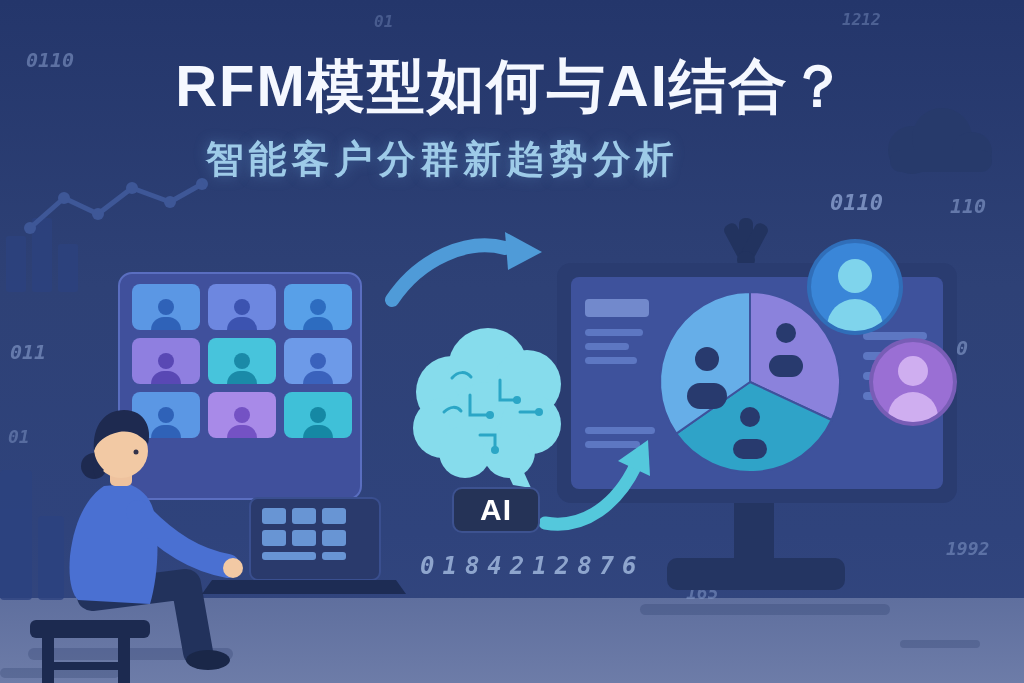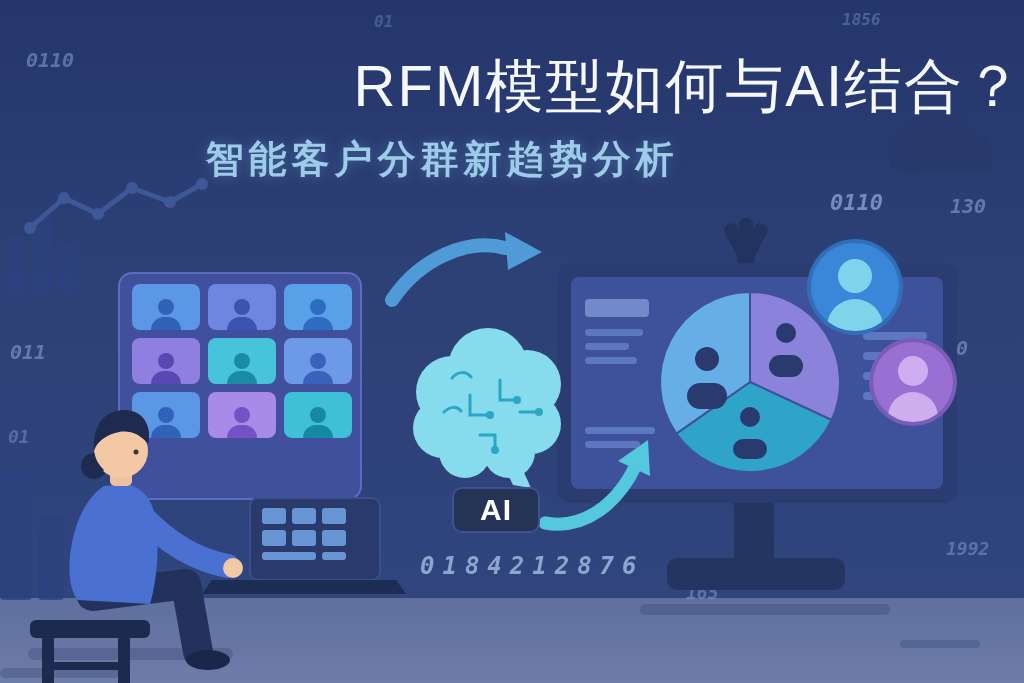--- a/index.html
+++ b/index.html
@@ -25,22 +25,22 @@
   .bd3{left:830px;top:190px;font-size:22px;opacity:.8;}
   .bd4{left:950px;top:194px;font-size:20px;opacity:.6;}
   .bd5{left:10px;top:340px;font-size:20px;opacity:.6;}
   .bd6{left:8px;top:426px;font-size:18px;opacity:.45;}
   .bd7{left:944px;top:336px;font-size:20px;opacity:.6;}
   .bd8{left:420px;top:552px;font-size:24px;opacity:.85;letter-spacing:8px;color:#9fb6dc;}
   .bd9{left:686px;top:582px;font-size:18px;opacity:.5;}
   .bd10{left:946px;top:538px;font-size:18px;opacity:.5;}
 
   
-  .title{position:absolute;left:0;top:48px;width:1024px;text-align:right;z-index:9;
-    color:#f5f8ff;font-size:58px;font-weight:400;letter-spacing:2px;}
+  .title{position:absolute;left:0;top:48px;width:1024px;text-align:center;z-index:9;
+    color:#f5f8ff;font-size:58px;font-weight:700;letter-spacing:2px;}
   .subtitle{position:absolute;left:0;top:134px;width:884px;text-align:center;z-index:9;
     color:#9ecbe8;font-size:38px;font-weight:700;letter-spacing:5px;
     text-shadow:0 0 14px rgba(120,190,240,.35);}
 
   
   .rfm-panel{position:absolute;left:118px;top:272px;width:244px;height:228px;z-index:3;
     background:#40509c;border:2px solid #5a6ec0;border-radius:14px;box-sizing:border-box;
     padding:10px 12px;}
   .rfm-header{width:140px;height:42px;margin:0 auto 10px auto;background:#222f58;
     border-radius:8px;color:#ffffff;font-size:30px;font-weight:bold;letter-spacing:2px;
@@ -146,23 +146,23 @@
     <g fill="#22335f" transform="translate(746,258)">
       <rect x="-7" y="-38" width="14" height="38" rx="6" transform="rotate(-28)"></rect>
       <rect x="-7" y="-40" width="14" height="40" rx="6"></rect>
       <rect x="-7" y="-38" width="14" height="38" rx="6" transform="rotate(28)"></rect>
       <circle cy="2" r="9"></circle>
     </g>
   </svg>
 
   <span class="bin bd0">0110</span>
   <span class="bin bd1">01</span>
-  <span class="bin bd2">1856</span>
+  <span class="bin bd2">1212</span>
   <span class="bin bd3">0110</span>
-  <span class="bin bd4">130</span>
+  <span class="bin bd4">110</span>
   <span class="bin bd5">011</span>
   <span class="bin bd6">01</span>
   <span class="bin bd7">10</span>
   <span class="bin bd8">0184212876</span>
   <span class="bin bd9">165</span>
   <span class="bin bd10">1992</span>
 
   <div class="title">RFM模型如何与AI结合？</div>
   <div class="subtitle">智能客户分群新趋势分析</div>
 

